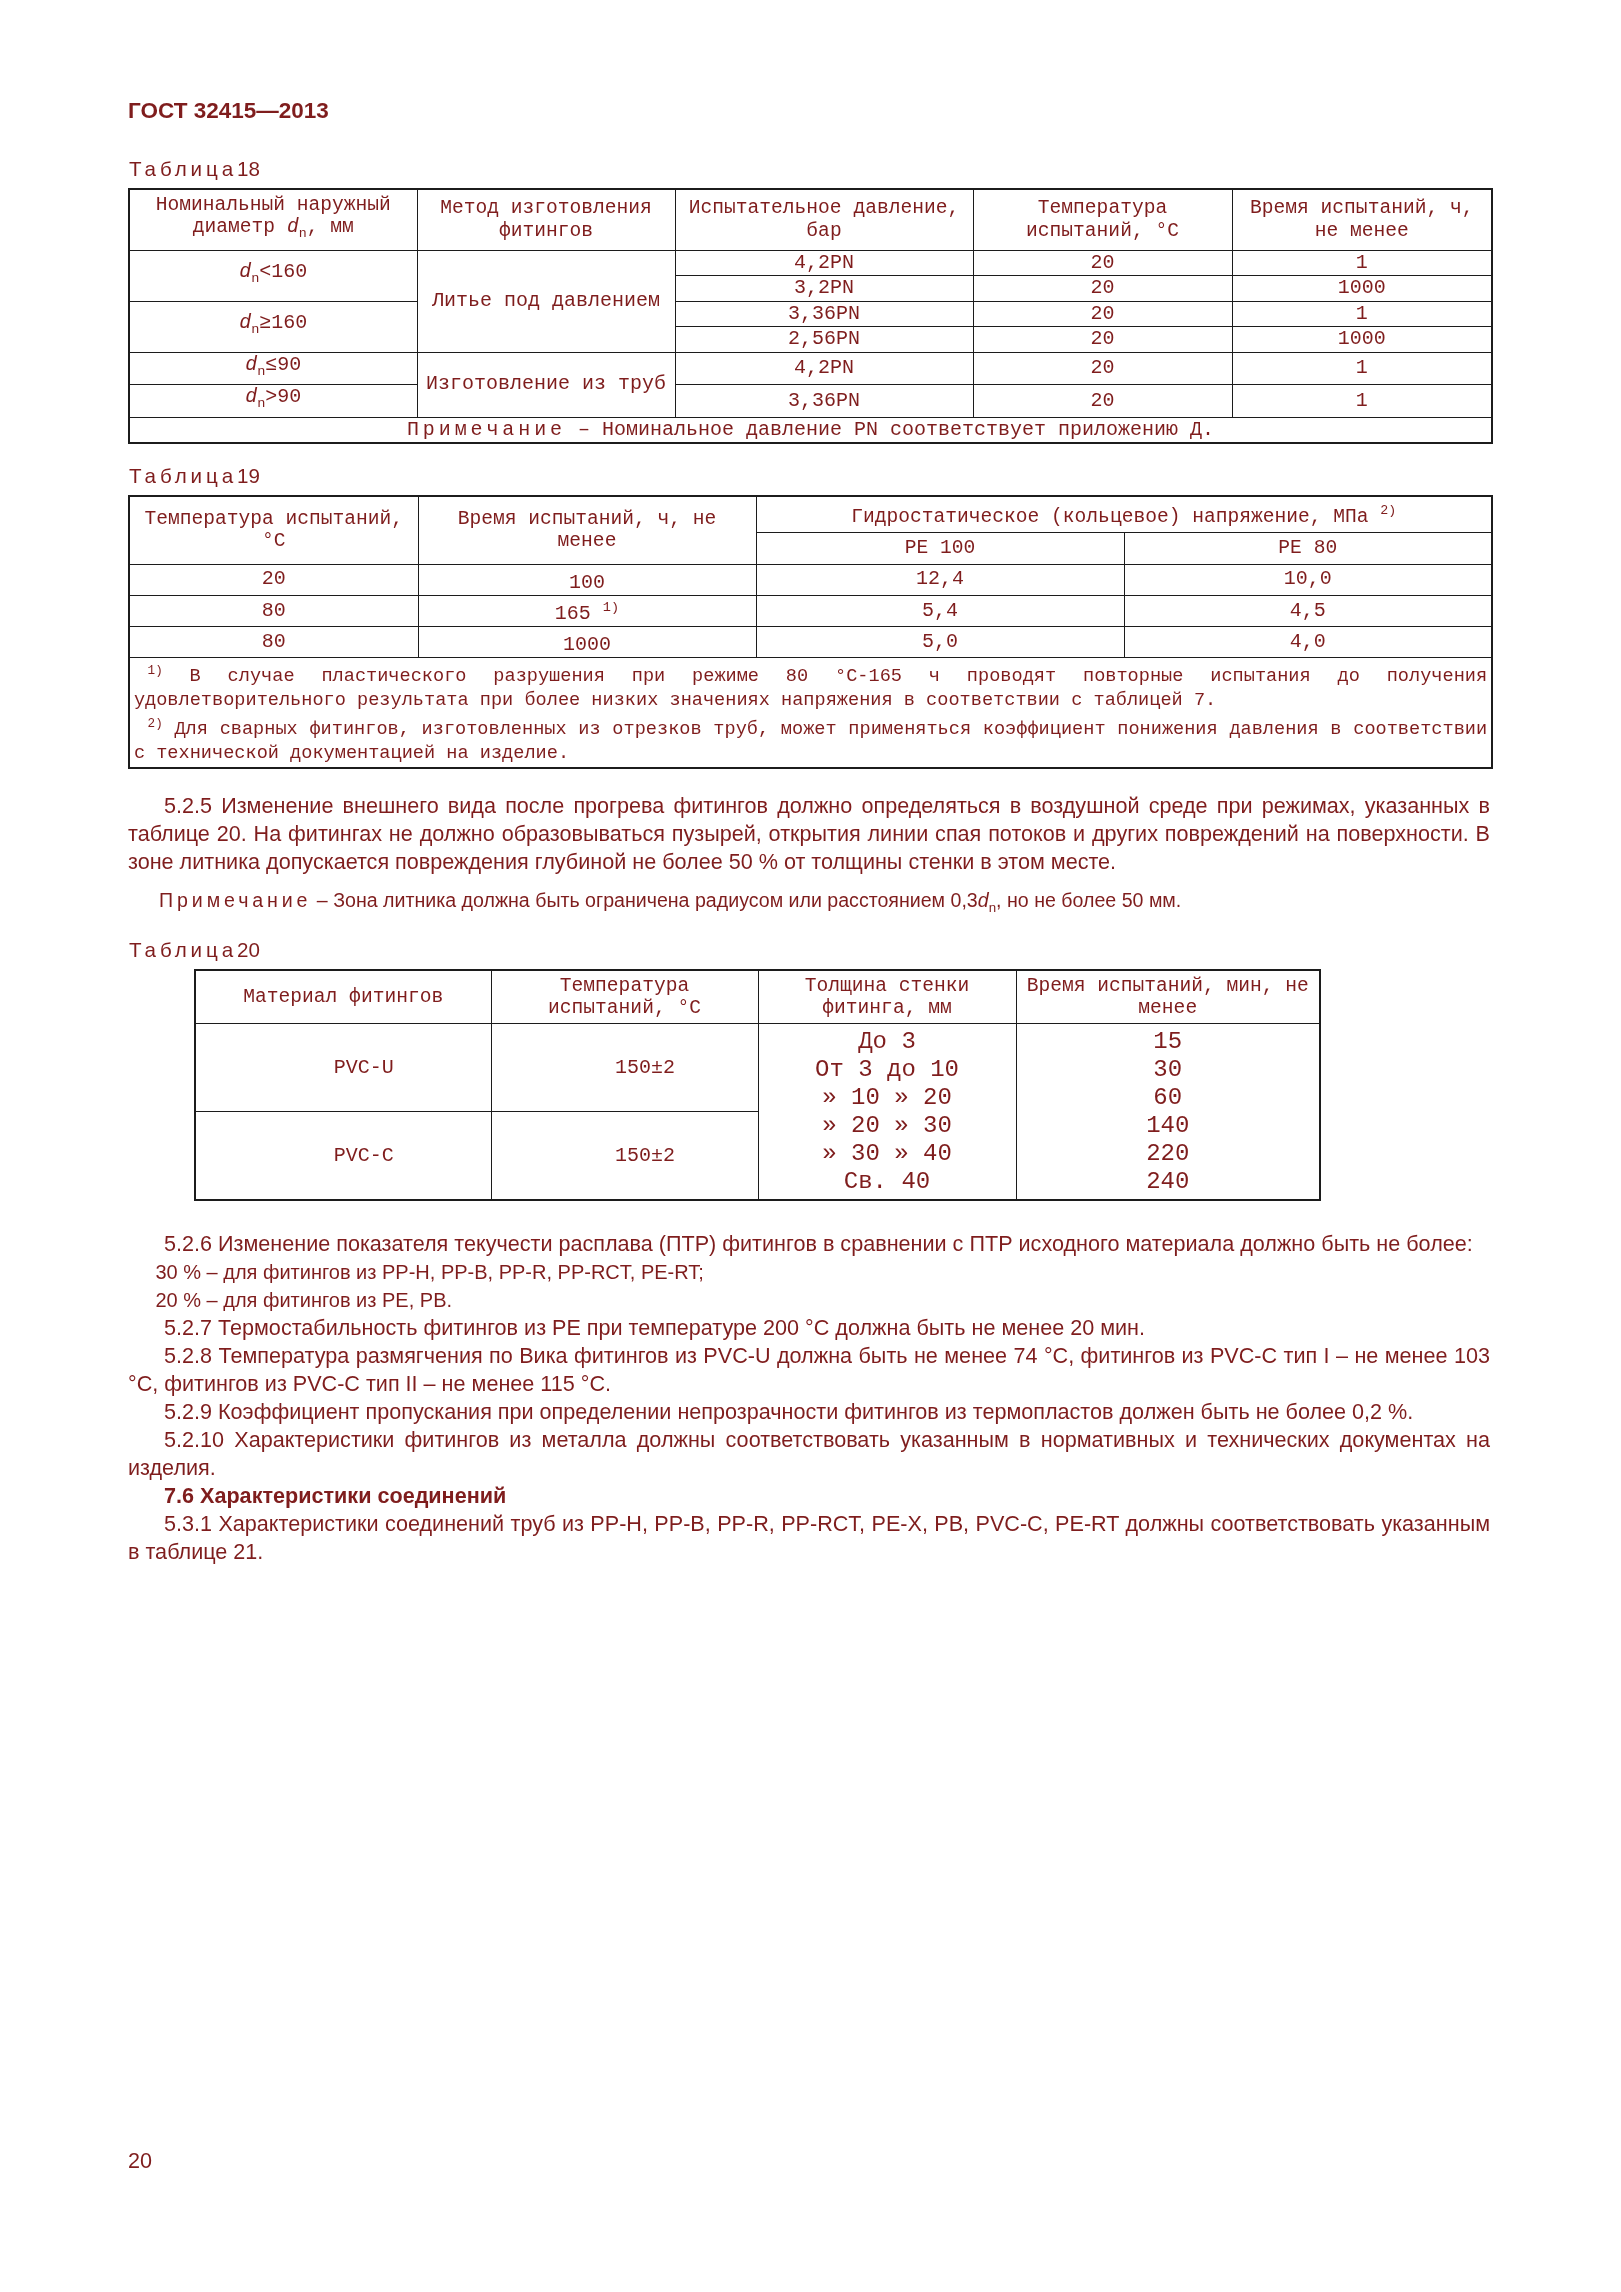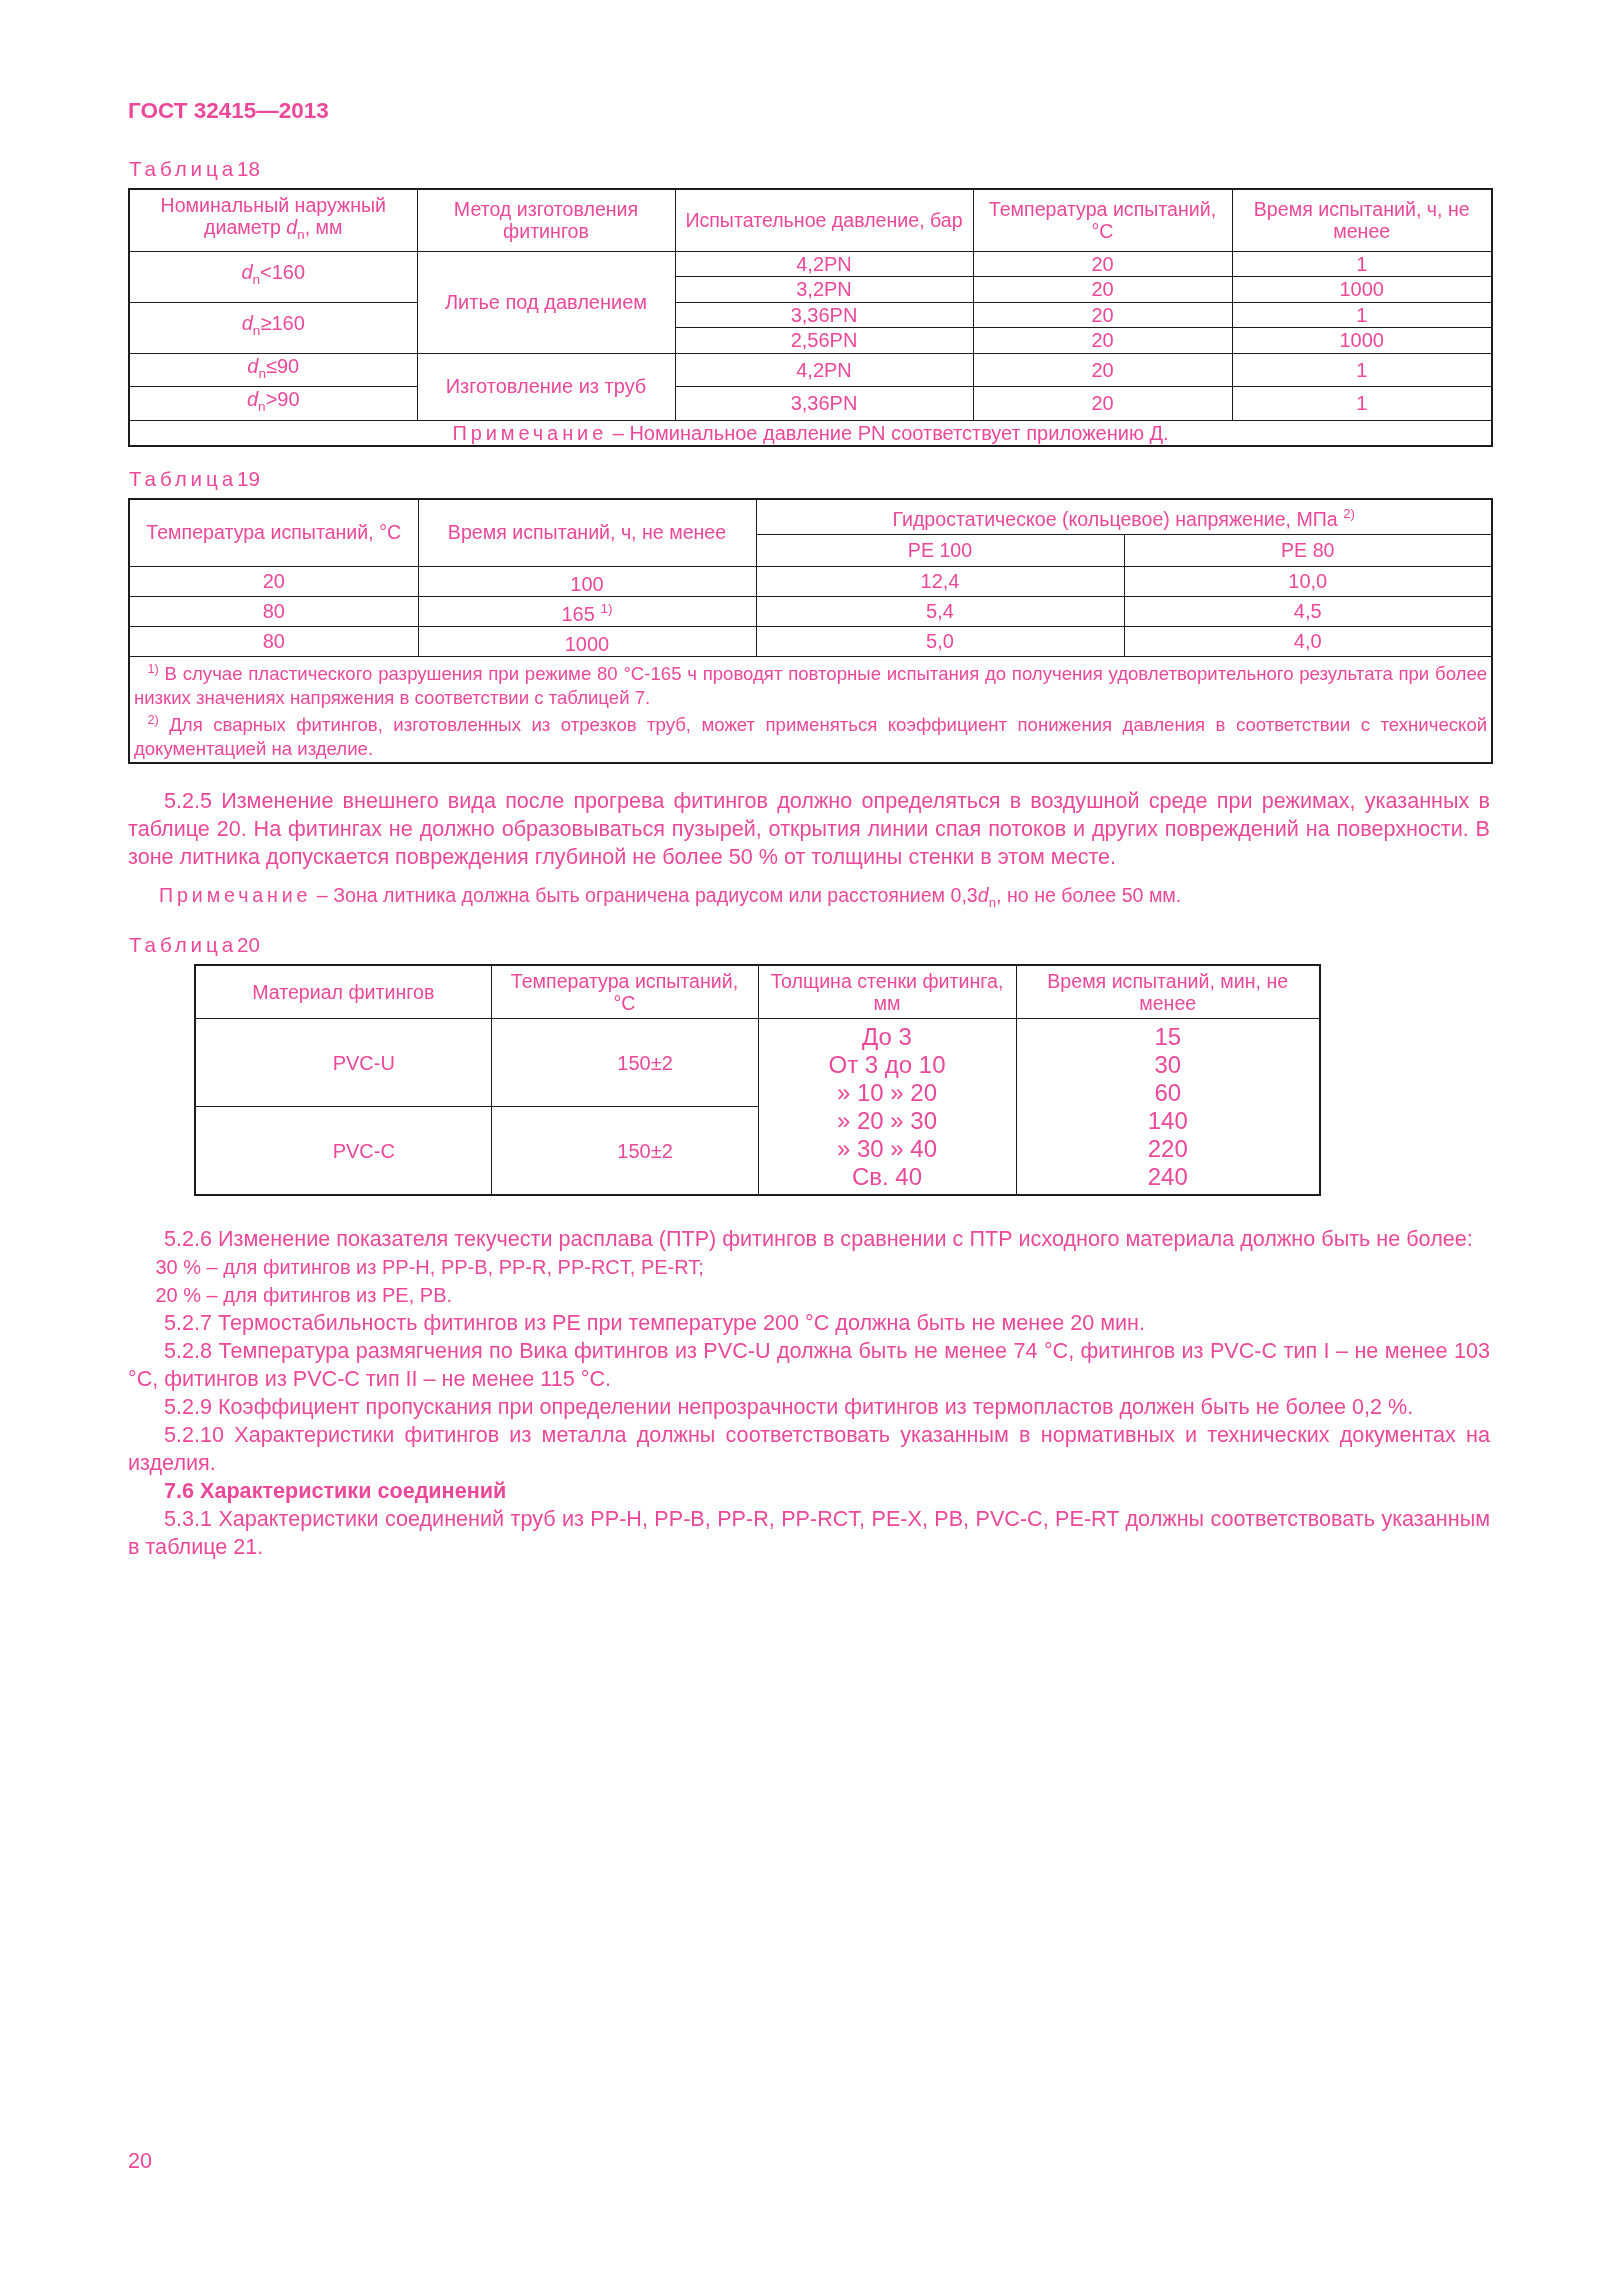--- a/index.html
+++ b/index.html
@@ -1,27 +1,27 @@
 <!DOCTYPE html>
 <html><head>
 <meta charset="utf-8">
 <style>
   html,body { margin:0; padding:0; background:#e8e8e8; }
   .page {
     position:relative; width:1621px; height:2293px; background:#ffffff;
-    font-family:"Liberation Sans", sans-serif; color:#ec4899; overflow:hidden;
+    font-family:"Liberation Sans", sans-serif; color:#7f1d1d; overflow:hidden;
   }
   .content { position:absolute; left:128px; top:98px; width:1362px; }
 
   .doc-header { font-size:22.5px; font-weight:bold; margin:0 0 33px 0; }
 
   .cap { font-size:20.6px; margin:0 0 6.9px 1px; }
   .spaced { letter-spacing:3.9px; }
 
-  table.gtable { border-collapse:collapse; table-layout:fixed; border:2.5px solid #1c1c1c; }
+  table.gtable { border-collapse:collapse; table-layout:fixed; border:2.5px solid #1c1c1c;font-family:Liberation Mono, monospace; }
   table.gtable td { border:1.6px solid #1c1c1c; text-align:center; vertical-align:middle;
     font-size:20px; line-height:22.5px; padding:1px 3.9px; }
   table.gtable tr.hdr td { font-size:19.6px; line-height:22.5px; padding:3.9px 5.9px; }
 
   .t18 { width:1362px; }
   .t19 { width:1362px; }
   .t20 { width:1124px; margin-left:66px; }
 
   td.note-cell { text-align:left; font-size:19px; line-height:22.5px; padding:2.9px 8.8px 3.9px; }
   td.fn-cell  { text-align:left; padding:3.9px 11.8px 6.9px; }

